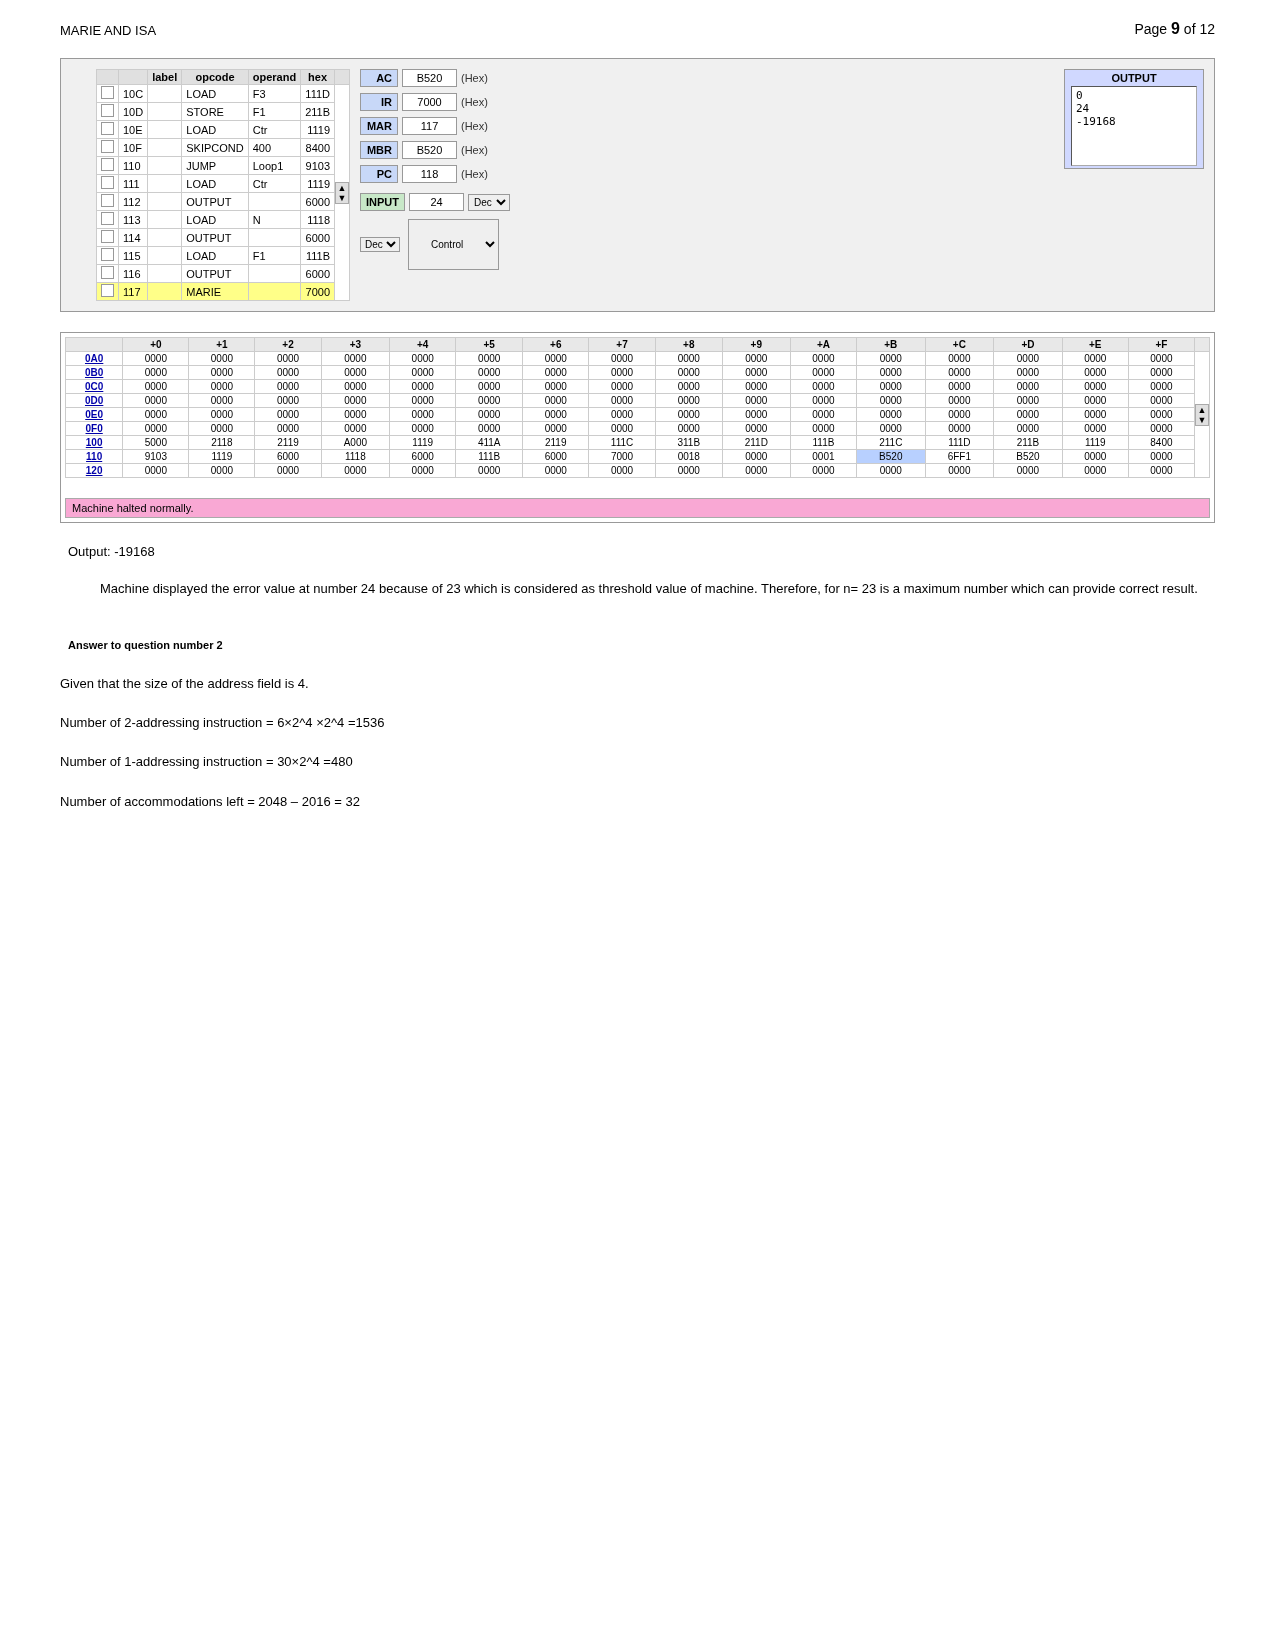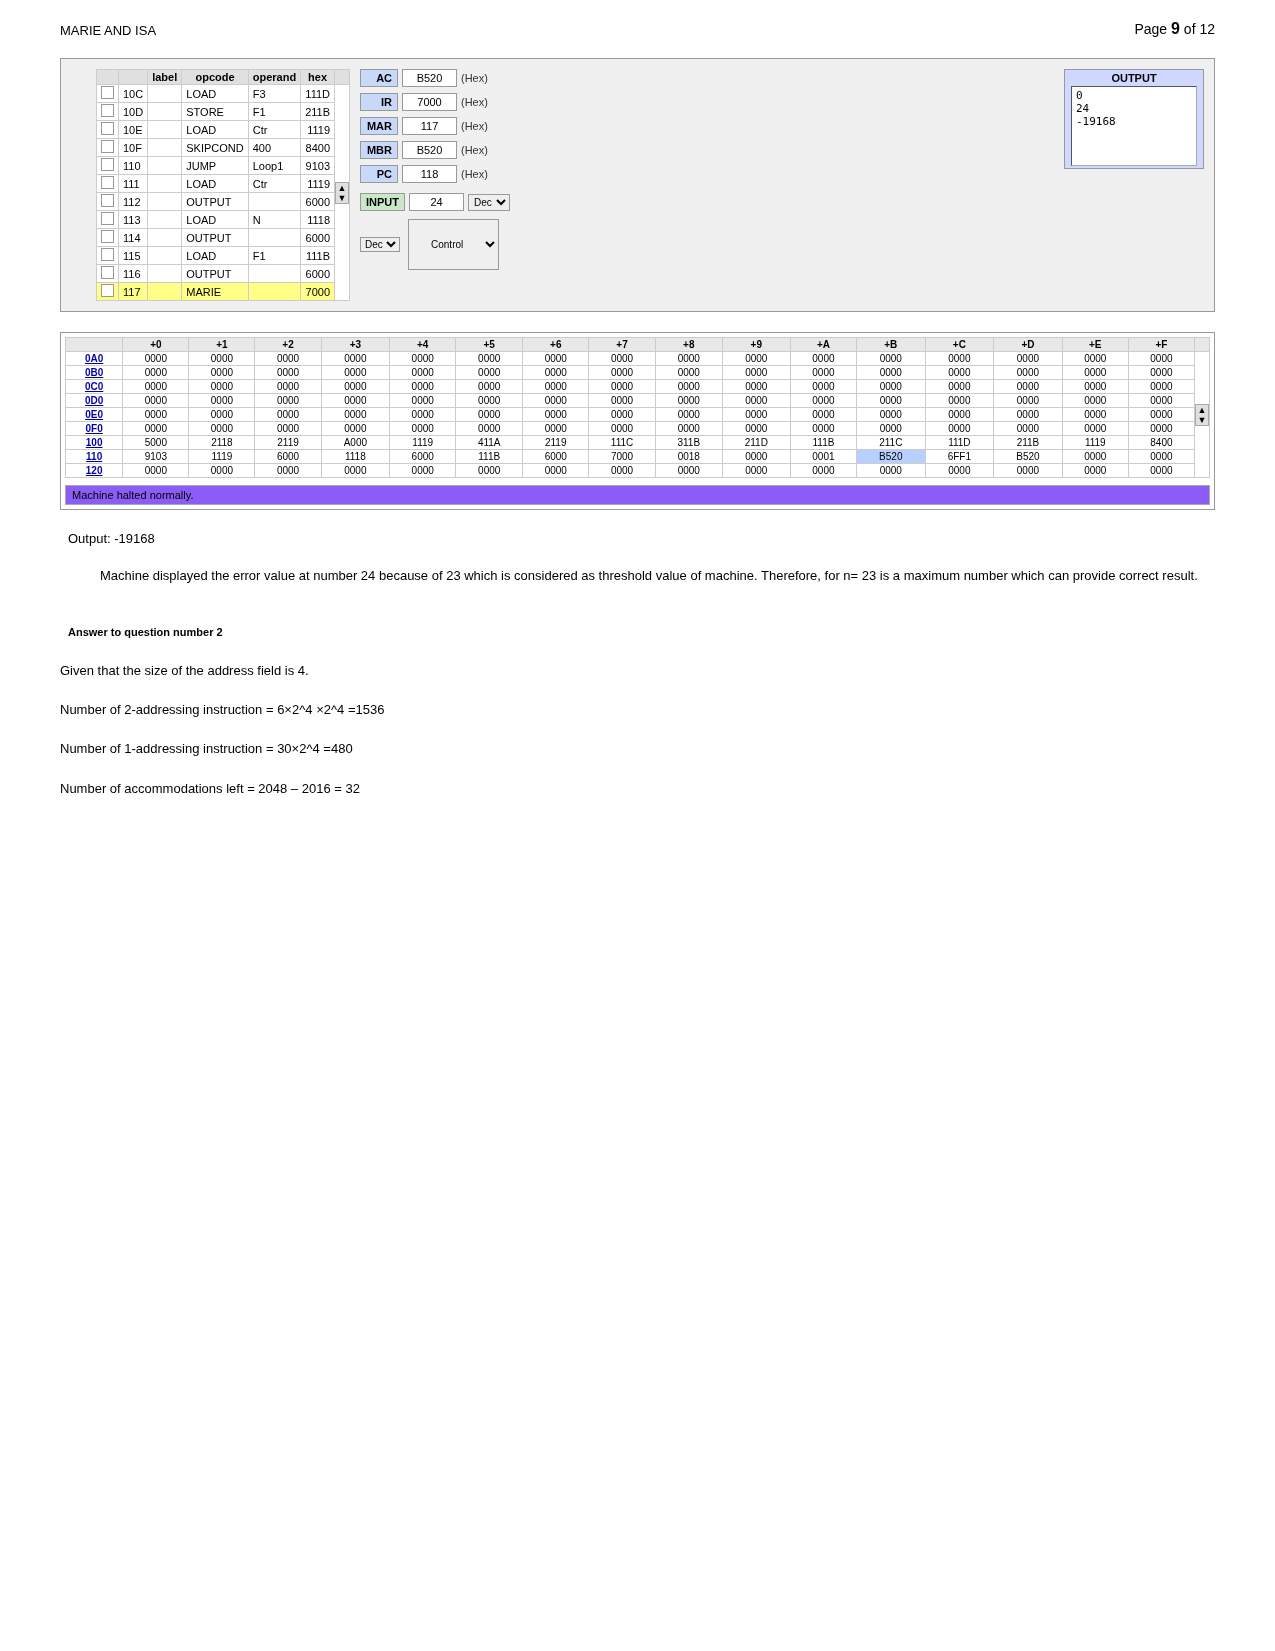--- a/index.html
+++ b/index.html
@@ -162,25 +162,25 @@
       padding: 1px 3px;
       text-align: center;
       white-space: nowrap;
     }
     .memory-table th { background: #e8e8e8; }
     .mem-addr { font-weight: bold; color: #00a; text-decoration: underline; cursor: pointer; }
     .mem-highlight { background: #b8d0ff; }
 
     
     .halted-bar {
-      background: #8b5cf6;
+      background: #f9a8d4;
       border: 1px solid #aaa;
       padding: 3px 6px;
       font-size: 11px;
-      margin-top: 7px;
+      margin-top: 20px;
     }
 
     
     .body-section {
       margin: 16px 0;
       line-height: 2.0;
     }
     .output-line {
       margin: 10px 8px;
       font-size: 13px;

